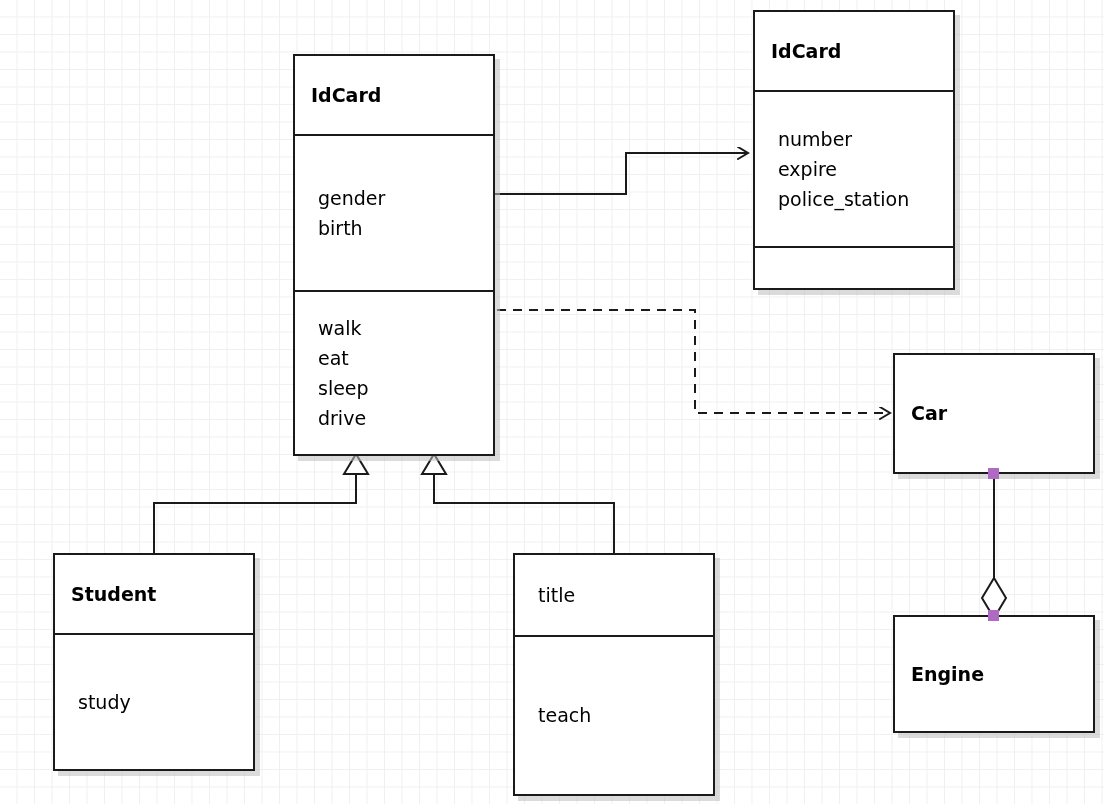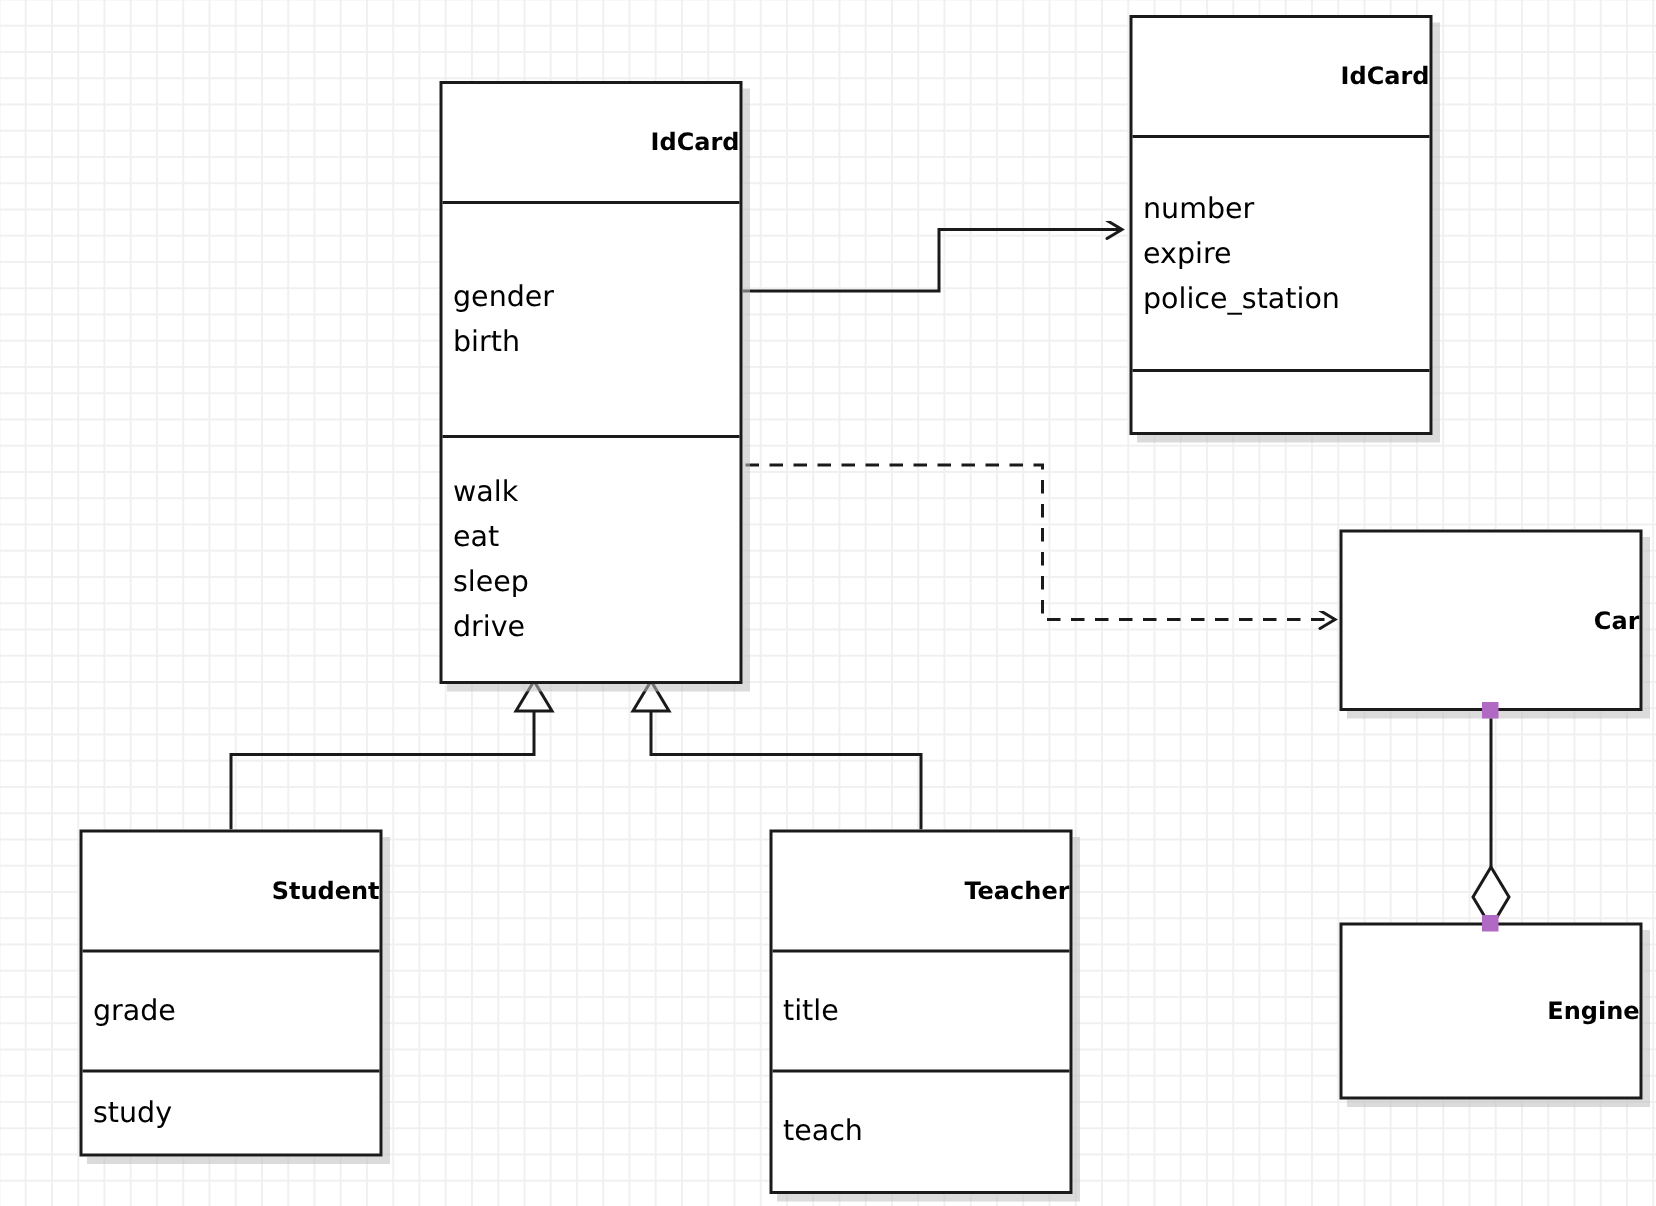--- a/index.html
+++ b/index.html
@@ -40,29 +40,29 @@
     box-sizing: border-box;
     display: flex;
     flex-direction: column;
     justify-content: center;
     overflow: hidden;
   }
   .compartment + .compartment {
     border-top: 2px solid #1a1a1a;
   }
   .class-title {
-    text-align: right;
+    text-align: left;
     font-weight: bold;
-    font-size: 16px;
+    font-size: 19px;
     color: #000000;
     line-height: 1.2;
     padding-left: 16px;
   }
   .member-list {
-    padding-left: 7px;
+    padding-left: 23px;
     font-size: 19px;
     color: #000000;
     line-height: 1.58;
   }
   .member-item {
     white-space: nowrap;
   }
   .single-title {
     justify-content: center;
   }
@@ -141,36 +141,28 @@
         <div class="member-item">police_station</div>
       </div>
     </div>
     <div class="compartment" style="flex:1;"></div>
   </div>
 
   <div class="uml-class" style="left:53px; top:553px; width:202px; height:218px;">
     <div class="compartment" style="height:78px;">
       <div class="class-title">Student</div>
     </div>
-    <div class="compartment" style="height:80px;">
-      <div class="member-list">
-        <div class="member-item">grade</div>
-      </div>
-    </div>
     <div class="compartment" style="flex:1;">
       <div class="member-list">
         <div class="member-item">study</div>
       </div>
     </div>
   </div>
 
   <div class="uml-class" style="left:513px; top:553px; width:202px; height:243px;">
-    <div class="compartment" style="height:78px;">
-      <div class="class-title">Teacher</div>
-    </div>
     <div class="compartment" style="height:80px;">
       <div class="member-list">
         <div class="member-item">title</div>
       </div>
     </div>
     <div class="compartment" style="flex:1;">
       <div class="member-list">
         <div class="member-item">teach</div>
       </div>
     </div>

